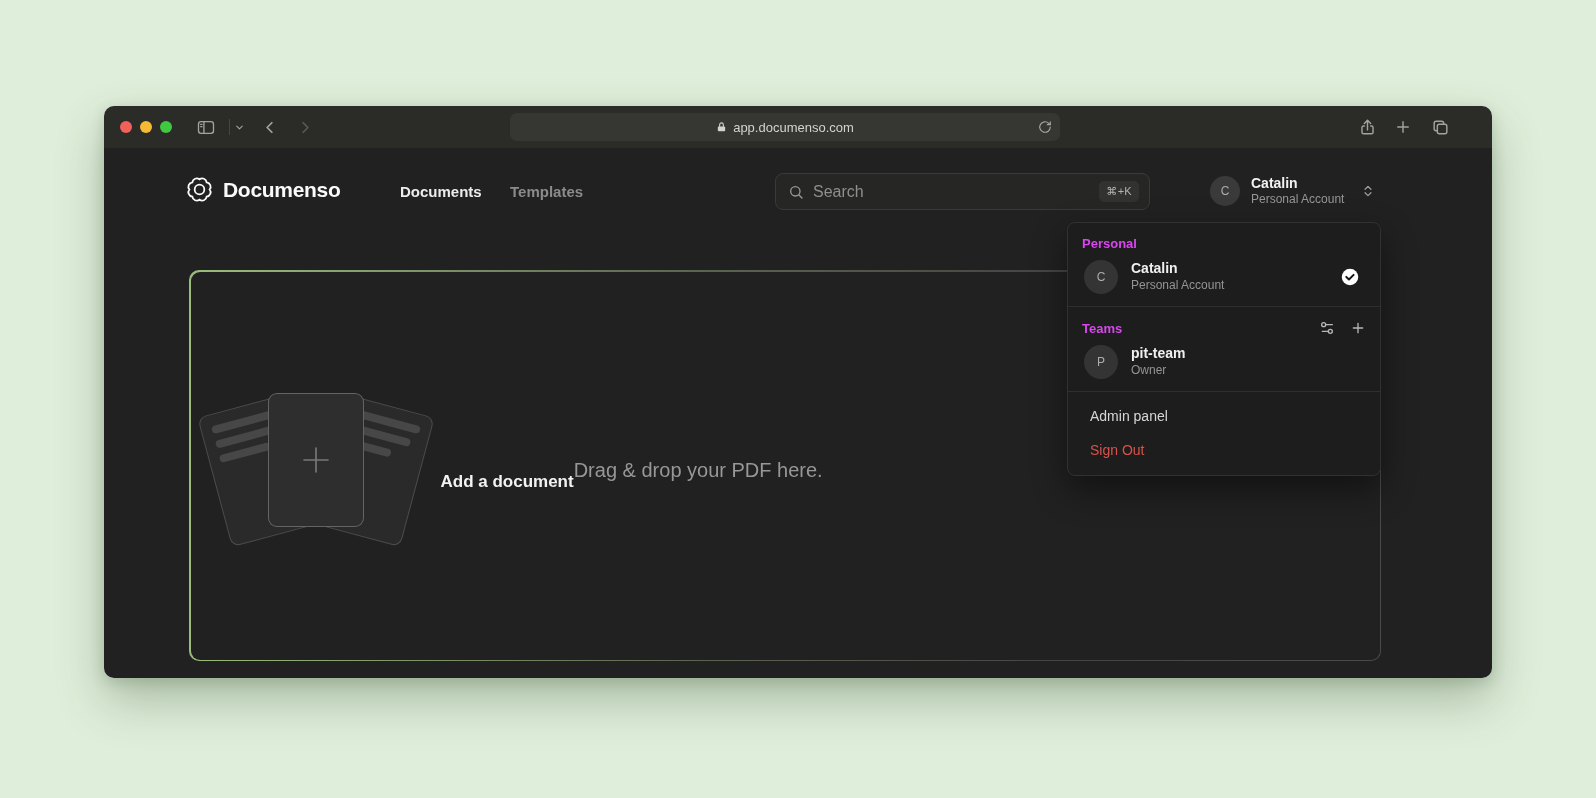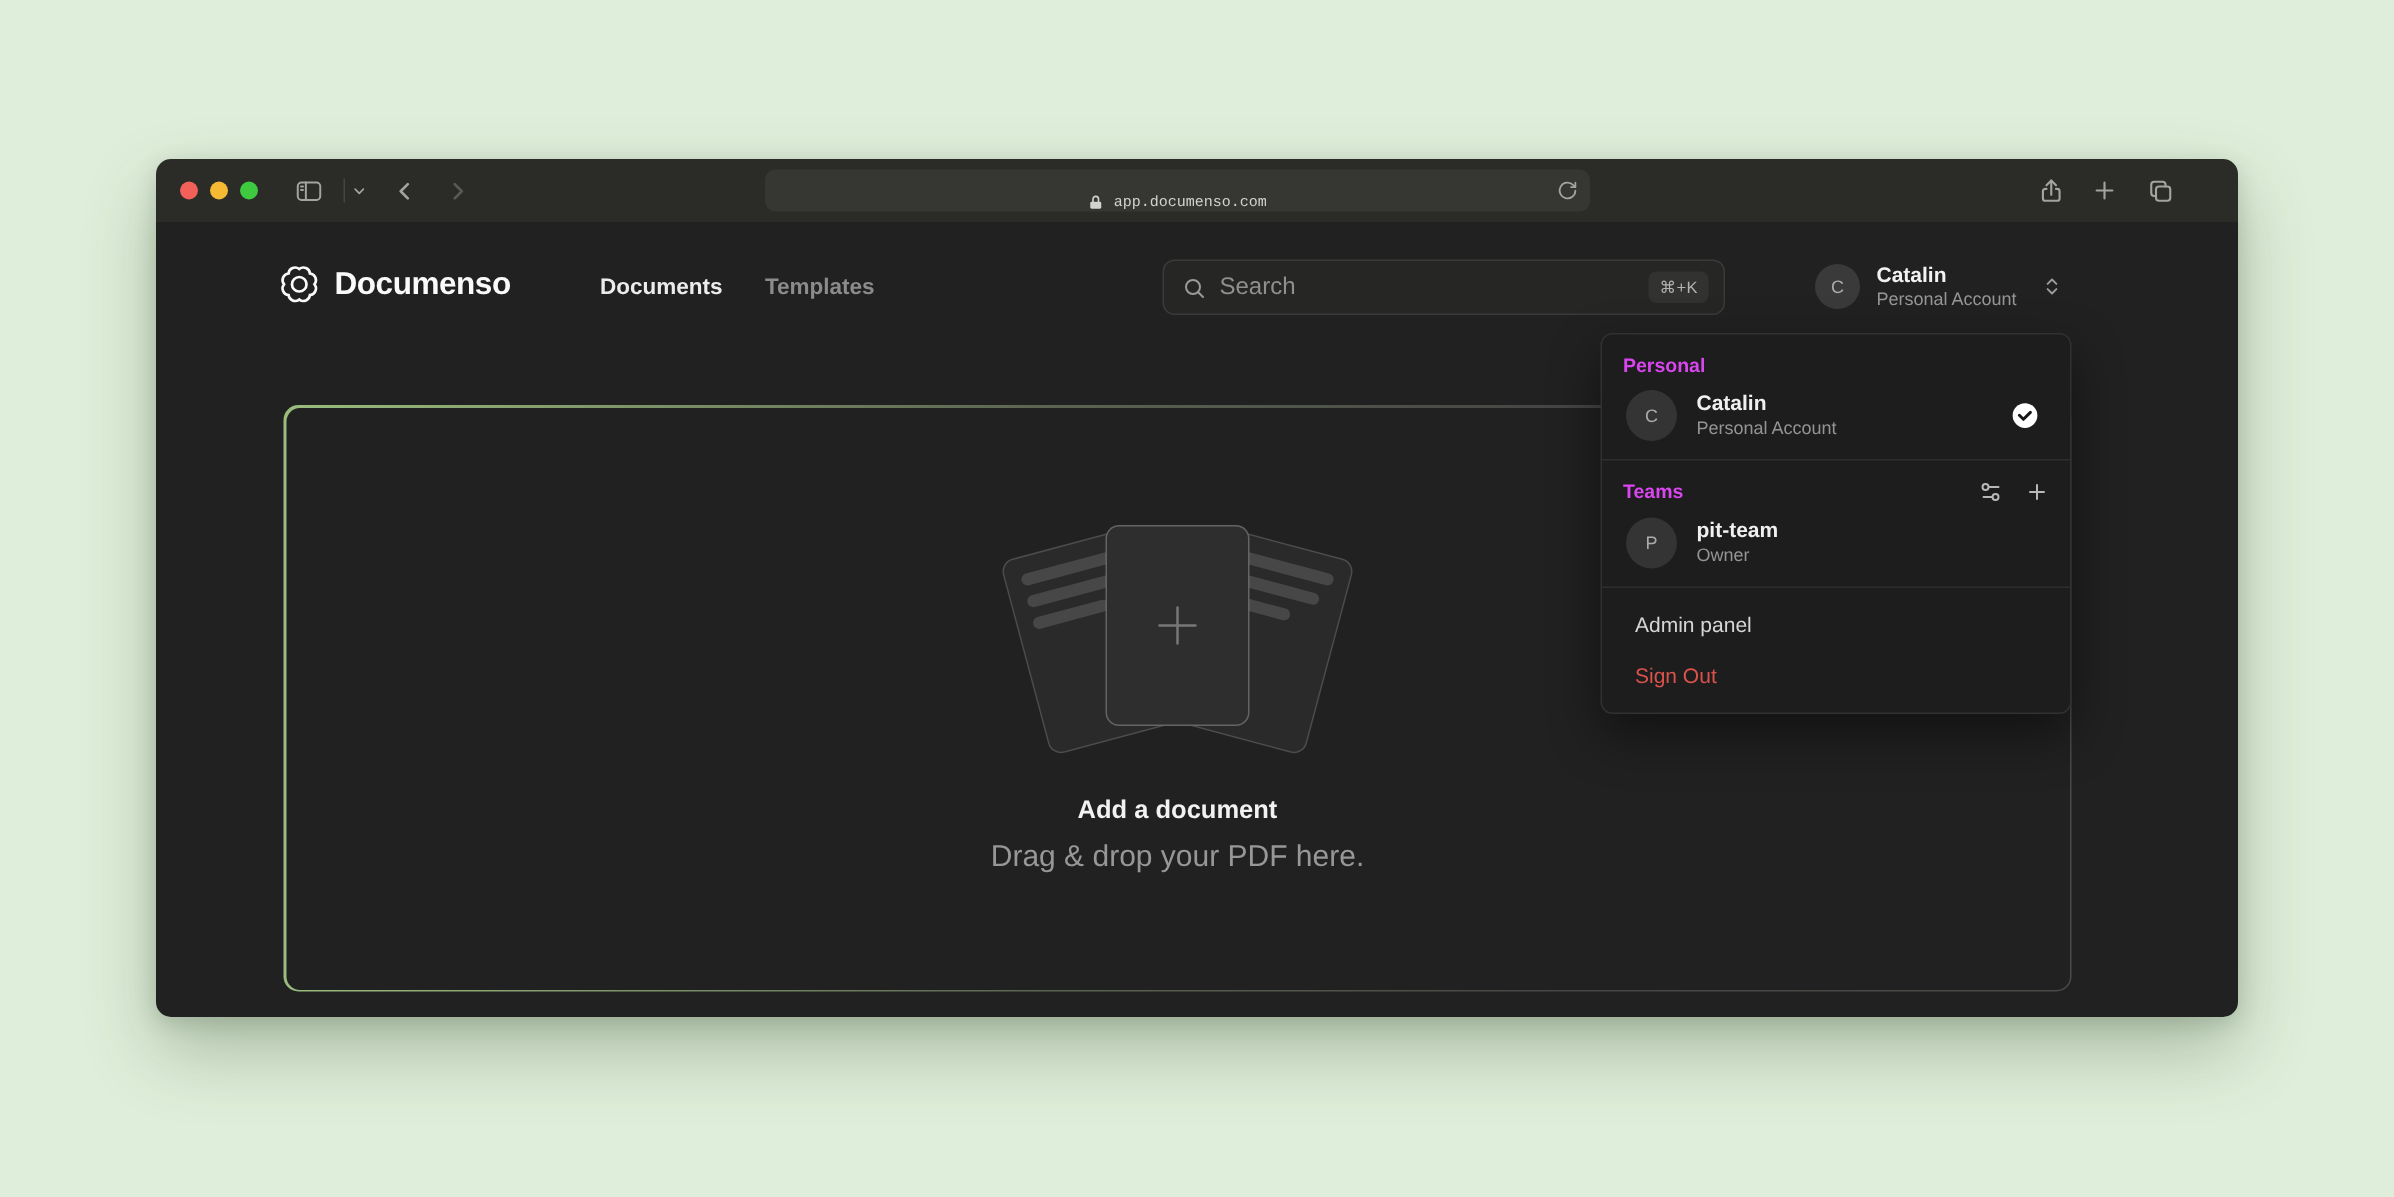--- a/index.html
+++ b/index.html
@@ -29,22 +29,22 @@
   .traffic.green  { left:56px; background:#3ec941; }
 
   .tb-btn { position:absolute; top:11px; width:20px; height:20px; color:#a3a3a0;
             display:flex; align-items:center; justify-content:center; }
   .tb-btn.disabled { color:#595956; }
   .tb-divider { position:absolute; left:125px; top:13px; width:1px; height:16px; background:#45453f; }
 
   .urlbar {
     position:absolute; left:406px; top:7px; width:550px; height:28px;
     background:rgba(255,255,255,.055); border-radius:7px;
-    display:flex; align-items:flex-end; justify-content:center; gap:6px;
-    color:#d2d2cf; font-size:10px;font-family:Liberation Mono, monospace;
+    display:flex; align-items:center; justify-content:center; gap:6px;
+    color:#d2d2cf; font-size:13px;
   }
   .urlbar .reload { position:absolute; right:8px; top:7px; color:#a3a3a0; }
 
   
   .page {
     position:relative; height:530px; background: var(--c-page-background, #212121);
   }
 
   
   .brand { position:absolute; left:82px; top:28px; display:flex; align-items:center; gap:10px; color:#fafafa; }
@@ -73,21 +73,21 @@
   .account-trigger .chevrons { color:#9c9c9c; margin-left:6px; }
 
   
   .dropzone {
     position:absolute; left:85px; top:122px; width:1192px; height:391px;
     border-radius:10px; padding:1.5px; z-index:1;
     background: linear-gradient(to right, var(--c-accent-green,#9abd7d), #5c6551 42%, #454544 72%, #4a4a46);
   }
   .dropzone-inner {
     width:100%; height:100%; border-radius:9px; background:var(--c-page-background,#212121);
-    display:flex; flex-direction:column; align-items:center; justify-content:center;
+    display:flex; flex-direction:row; align-items:center; 
   }
   .dz-title { font-size:17px; font-weight:700; color:#f2f2f2; margin-top:32px; }
   .dz-sub   { font-size:20px; color:#979797; margin-top:10px; }
 
   
   .stack { position:relative; width:250px; height:150px; }
   .card {
     position:absolute; width:96px; height:134px; border-radius:9px;
     background:#2a2a2a; border:1px solid rgba(255,255,255,.16);
   }
@@ -102,21 +102,21 @@
 
   
   .menu {
     position:absolute; left:963px; top:74px; width:314px; z-index:20;
     background:#1d1d1d; border:1px solid #313130; border-radius:8px;
     box-shadow:0 14px 34px rgba(0,0,0,.45);
     overflow:hidden;
   }
   .menu-section { padding:13px 14px 10px; }
   .menu-heading { font-size:13px; font-weight:700; color:#d946ef; }
-  .menu-heading-row { display:flex; }
+  .menu-heading-row { display:flex; align-items:center; }
   .menu-heading-row .spacer { flex:1; }
   .icon-btn { color:#b8b8b8; margin-left:15px; display:flex; }
   .menu-row { display:flex; align-items:center; gap:13px; padding:9px 2px 2px; }
   .menu-row .avatar { width:34px; height:34px; font-size:12px; background:#343434; }
   .mi-name { font-size:14px; font-weight:700; color:#f0f0f0; line-height:1.25; }
   .mi-sub  { font-size:12px; color:#949494; line-height:1.3; }
   .check { margin-left:auto; margin-right:5px; }
   .menu-divider { height:1px; background:#2e2e2d; }
   .menu-actions { padding:7px 0 8px; }
   .menu-item { padding:9px 22px; font-size:14px; color:#d6d6d6; }

